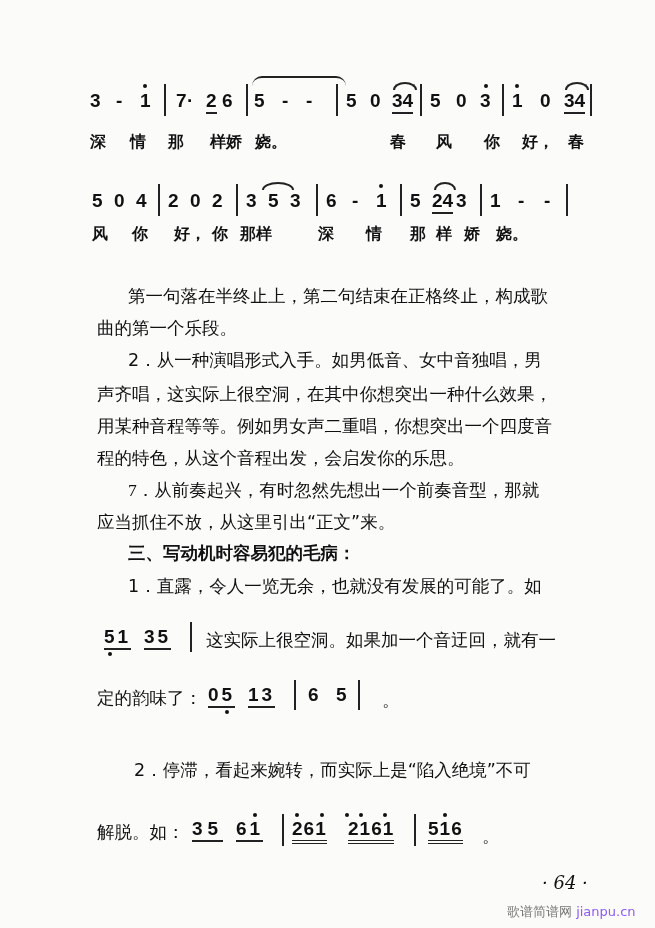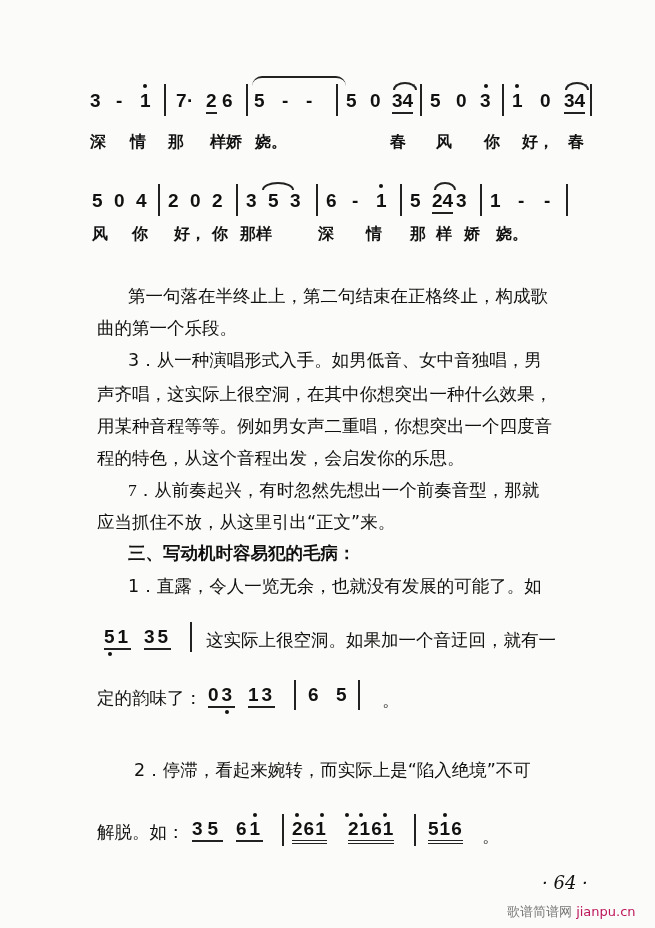--- a/index.html
+++ b/index.html
@@ -12,21 +12,21 @@
   .ul{border-bottom:2px solid #222;}
   .ul2{border-bottom:4px double #222;}
   .dot-above{position:absolute;width:4px;height:4px;border-radius:50%;background:#111;}
   .dot-below{position:absolute;width:4px;height:4px;border-radius:50%;background:#111;}
   .lyric{position:absolute;font-size:16px;font-weight:bold;top:0;line-height:20px;}
   .para{position:absolute;left:97px;width:500px;font-size:17.5px;line-height:20px;font-family:"DejaVu Sans",sans-serif;}
   .tie{position:absolute;border:2px solid #222;border-bottom:none;border-radius:50% 50% 0 0 / 100% 100% 0 0;}
   .bracket{position:absolute;border-top:2px solid #222;border-radius:10px 10px 0 0;}
   .pagenum{position:absolute;font-family:"DejaVu Serif",serif;font-style:italic;font-size:18px;}
   .wm{position:absolute;font-size:13px;color:#777;}
-  .wm .en{color:#be185d;}
+  .wm .en{color:#8b5cf6;}
 </style>
 </head>
 <body>
 
 <div class="note-row" style="left:90px;top:90px;width:510px;">
   <span class="n" style="left:0">3</span>
   <span class="n" style="left:26px">-</span>
   <span class="n" style="left:50px">1</span>
   <span class="dot-above" style="left:53px;top:-6px"></span>
   <span class="bar" style="left:74px"></span>
@@ -110,40 +110,40 @@
   <span class="lyric" style="left:226px">深</span>
   <span class="lyric" style="left:274px">情</span>
   <span class="lyric" style="left:318px">那</span>
   <span class="lyric" style="left:344px">样</span>
   <span class="lyric" style="left:372px">娇</span>
   <span class="lyric" style="left:404px">娆。</span>
 </div>
 
 <div class="abs para" style="left:128px;top:286px;">第一句落在半终止上，第二句结束在正格终止，构成歌</div>
 <div class="abs para" style="top:318px;">曲的第一个乐段。</div>
-<div class="abs para" style="left:128px;top:350px;">3．从一种演唱形式入手。如男低音、女中音独唱，男</div>
+<div class="abs para" style="left:128px;top:350px;">2．从一种演唱形式入手。如男低音、女中音独唱，男</div>
 <div class="abs para" style="top:384px;">声齐唱，这实际上很空洞，在其中你想突出一种什么效果，</div>
 <div class="abs para" style="top:416px;">用某种音程等等。例如男女声二重唱，你想突出一个四度音</div>
 <div class="abs para" style="top:448px;">程的特色，从这个音程出发，会启发你的乐思。</div>
 <div class="abs para" style="left:128px;top:480px;font-family:Liberation Serif, serif;">7．从前奏起兴，有时忽然先想出一个前奏音型，那就</div>
 <div class="abs para" style="top:512px;">应当抓住不放，从这里引出“正文”来。</div>
 <div class="abs para" style="left:128px;top:543px;font-weight:bold;">三、写动机时容易犯的毛病：</div>
 <div class="abs para" style="left:128px;top:576px;">1．直露，令人一览无余，也就没有发展的可能了。如</div>
 
 <div class="note-row" style="left:104px;top:626px;width:100px;">
   <span class="n ul" style="left:0;letter-spacing:3px">51</span>
   <span class="dot-below" style="left:4px;top:26px"></span>
   <span class="n ul" style="left:40px;letter-spacing:3px">35</span>
   <span class="bar" style="left:86px;top:-4px;height:30px"></span>
 </div>
 <div class="abs para" style="left:206px;top:630px;">这实际上很空洞。如果加一个音迂回，就有一</div>
 
 <div class="abs para" style="top:688px;">定的韵味了：</div>
 <div class="note-row" style="left:208px;top:684px;width:180px;">
-  <span class="n ul" style="left:0;letter-spacing:3px">03</span>
+  <span class="n ul" style="left:0;letter-spacing:3px">05</span>
   <span class="dot-below" style="left:17px;top:26px"></span>
   <span class="n ul" style="left:40px;letter-spacing:3px">13</span>
   <span class="bar" style="left:86px;top:-4px;height:30px"></span>
   <span class="n" style="left:100px">6</span>
   <span class="n" style="left:128px">5</span>
   <span class="bar" style="left:150px;top:-4px;height:30px"></span>
 </div>
 <div class="abs para" style="left:382px;top:690px;">。</div>
 
 <div class="abs para" style="left:134px;top:760px;">2．停滞，看起来婉转，而实际上是“陷入绝境”不可</div>

